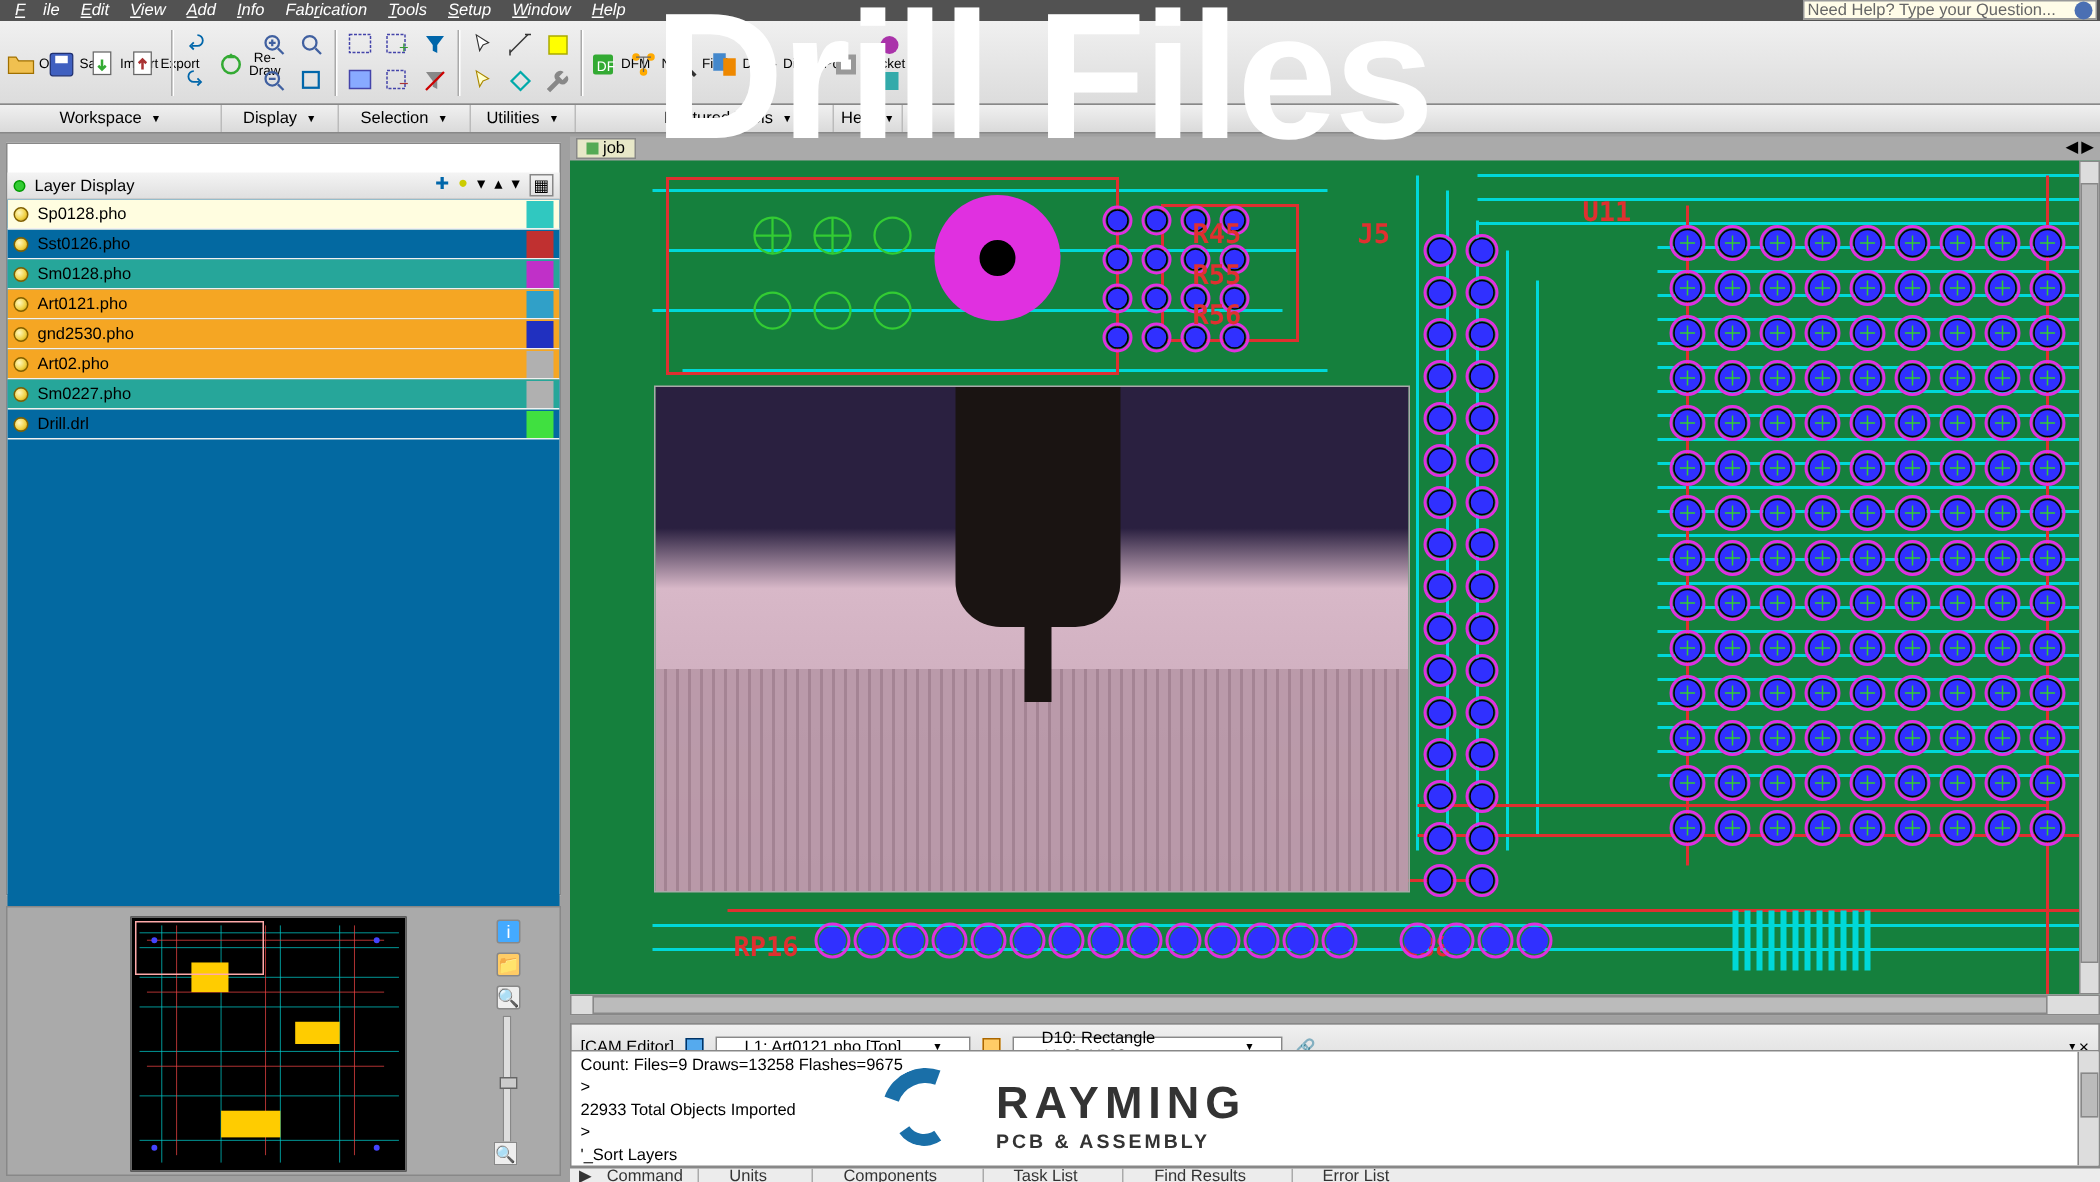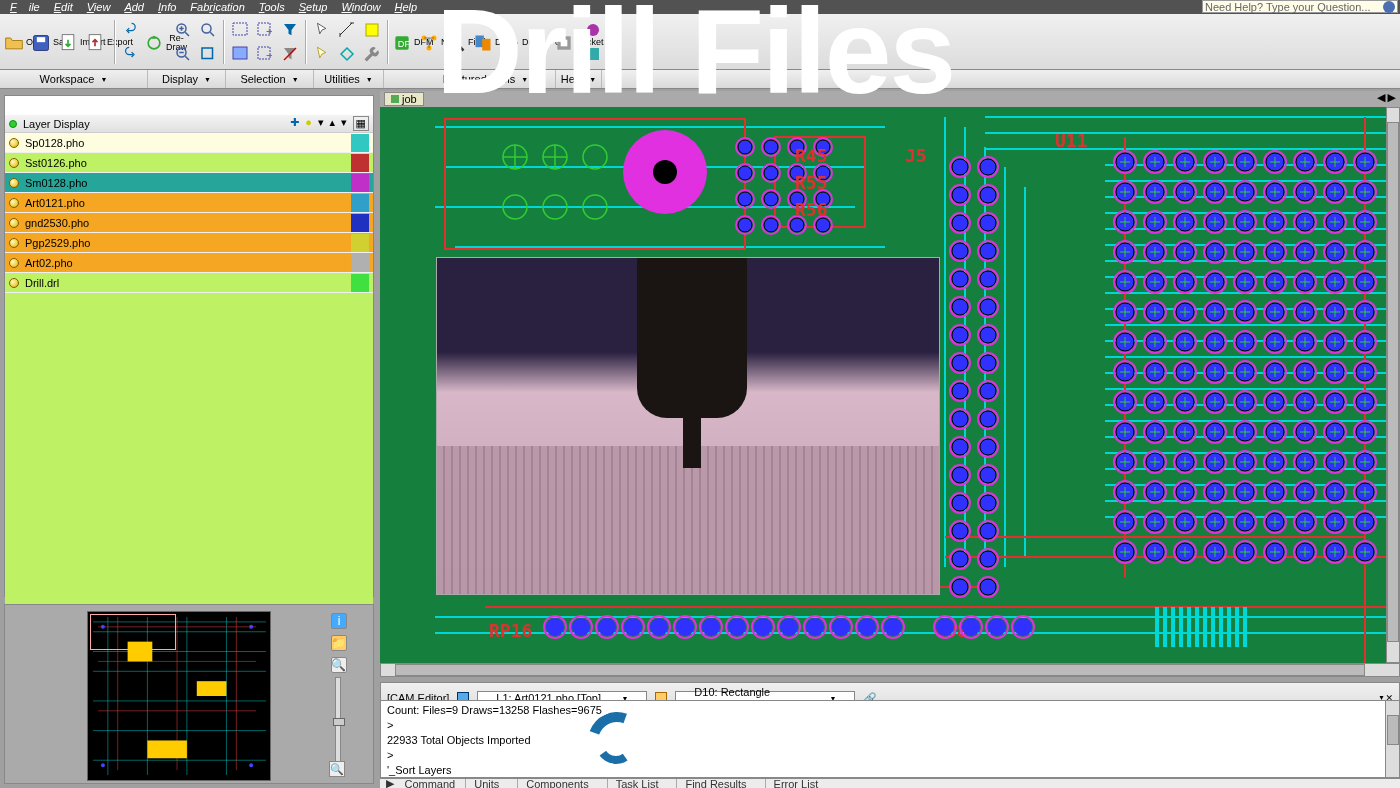--- a/index.html
+++ b/index.html
@@ -26,21 +26,21 @@
 
 .toolbar-sub { background: linear-gradient(#f0f0f0, #dadada); height: 19px; border-bottom: 1px solid #888; display: flex; align-items: center; }
 .sub-sec { display: flex; align-items: center; height: 100%; padding: 0 10px; border-right: 1px solid #bbb; gap:4px; }
 .sub-sec .lbl { font-size: 11px; }
 .dropdown-arrow { font-size: 7px; margin-left:2px; }
 
 
 .left-panel { position: absolute; left: 4px; top: 95px; width: 370px; height: 502px; background: #fff; border: 1px solid #888; }
 .lp-header { height: 18px; background: linear-gradient(#f4f4f4,#e0e0e0); border-bottom: 1px solid #ccc; display: flex; align-items: center; padding: 0 4px; gap: 6px; font-size: 10px; margin-top: 19px; }
 .lp-header .bulb { width:8px; height:8px; background:#3c3; border-radius:50%; border:1px solid #090; }
-.lp-body { height: 552px; overflow: hidden; background: #bef264; }
+.lp-body { height: 552px; overflow: hidden; background: #0369a1; }
 .layer-item { height: 20px; display: flex; align-items: center; padding: 0 4px; gap: 6px; border-bottom: 1px solid #f0f0f0; position:relative; }
 .layer-item .bulb { width:10px; height:10px; border-radius:50%; background: radial-gradient(circle at 35% 35%, #fff8c0, #f0d040 60%, #b08000); border: 1px solid #806000; flex-shrink:0; }
 .layer-item .name { flex: 1; font-size: 11px; }
 .layer-item .swatch { width: 18px; height: 18px; position: absolute; right: 4px; }
 .li-sel { background: #fffde0; }
 .li-teal { background: #26a69a; }
 .li-orange { background: #f5a623; }
 
 
 .navigator { position: absolute; left: 4px; top: 604px; width: 370px; height: 180px; background: #aaa; border:1px solid #888; }
@@ -87,21 +87,21 @@
 .info-bar .expand { margin-left:auto; display:flex; gap:2px; }
 
 
 .output { position: absolute; left: 380px; top: 700px; right: 0; height: 78px; background: #fff; border: 1px solid #888; overflow: hidden; }
 .output-content { padding: 2px 6px; font-size: 10px; line-height: 14px; white-space: pre-line; }
 .output-scroll { position: absolute; right: 0; top: 0; bottom: 0; width: 14px; background: #ddd; border-left:1px solid #888; }
 .output-scroll .thumb { position:absolute; top:14px; left:1px; width:12px; height:30px; background:#bbb; border:1px solid #888; }
 
 
 .cmd-bar { position: absolute; left: 380px; top: 778px; right: 0; height: 10px; background: #ececec; border-top:1px solid #888; display:flex; align-items:center; font-size:9px; gap:10px; padding:0 6px; color:#333; overflow:hidden; }
-.cmd-bar .tab { padding:0 8px; border-left:1px solid #aaa; }
+.cmd-bar .tab { padding:0 20px; border-left:1px solid #aaa; }
 
 
 .rayming { position: absolute; left: 586px; top: 716px; display: flex; align-items: center; gap: 14px; z-index: 60; }
 .rayming-mark { width: 64px; height: 54px; position: relative; }
 .rayming-swoosh1 { position:absolute; width:58px; height:58px; border: 10px solid #1a6fa8; border-color: #1a6fa8 transparent transparent transparent; border-radius:50%; transform: rotate(-25deg); left:2px; top:-4px; }
 .rayming-swoosh2 { position:absolute; width:40px; height:40px; border: 8px solid #1a6fa8; border-color: transparent transparent #1a6fa8 transparent; border-radius:50%; transform: rotate(10deg); left:10px; top:8px; }
 .rayming-text { display:flex; flex-direction:column; }
 .rayming-text .t1 { font-family: Arial; font-size: 30px; font-weight: 700; letter-spacing: 4px; color: #333; }
 .rayming-text .t2 { font-family: Arial; font-size: 13px; font-weight: 700; letter-spacing: 2px; color: #333; }
 
@@ -444,26 +444,26 @@
         <div class="name">Art0121.pho</div>
         <div class="swatch" style="background:#30a0c8"></div>
       </div>
       <div class="layer-item li-orange">
         <div class="bulb"></div>
         <div class="name">gnd2530.pho</div>
         <div class="swatch" style="background:#2030c0"></div>
       </div>
       <div class="layer-item li-orange">
         <div class="bulb"></div>
-        <div class="name">Pgp2529.pho</div>
-        <div class="swatch" style="background:#d0d030"></div>
-      </div>
-      <div class="layer-item li-orange">
+        <div class="name">Art02.pho</div>
+        <div class="swatch" style="background:#b0b0b0"></div>
+      </div>
+      <div class="layer-item li-teal">
         <div class="bulb"></div>
-        <div class="name">Art02.pho</div>
+        <div class="name">Sm0227.pho</div>
         <div class="swatch" style="background:#b0b0b0"></div>
       </div>
       <div class="layer-item ">
         <div class="bulb"></div>
         <div class="name">Drill.drl</div>
         <div class="swatch" style="background:#40e040"></div>
       </div>
     </div>
 </div>
 
@@ -1285,13 +1285,17 @@
   <span class="tab">Error List</span>
 </div>
 
 <div class="big-title">Drill Files</div>
 
 <div class="rayming">
   <div class="rayming-mark">
     <div class="rayming-swoosh1"></div>
       <div class="rayming-swoosh2"></div>
   </div>
+  <div class="rayming-text">
+    <div class="t1">RAYMING</div>
+    <div class="t2">PCB &amp; ASSEMBLY</div>
+  </div>
 </div>
 
 </body></html>

